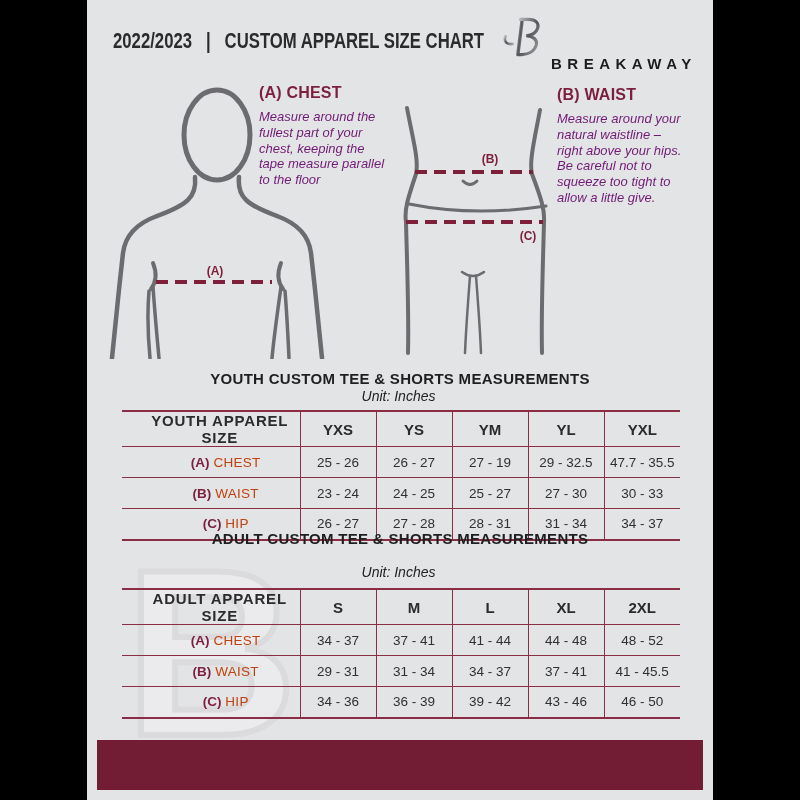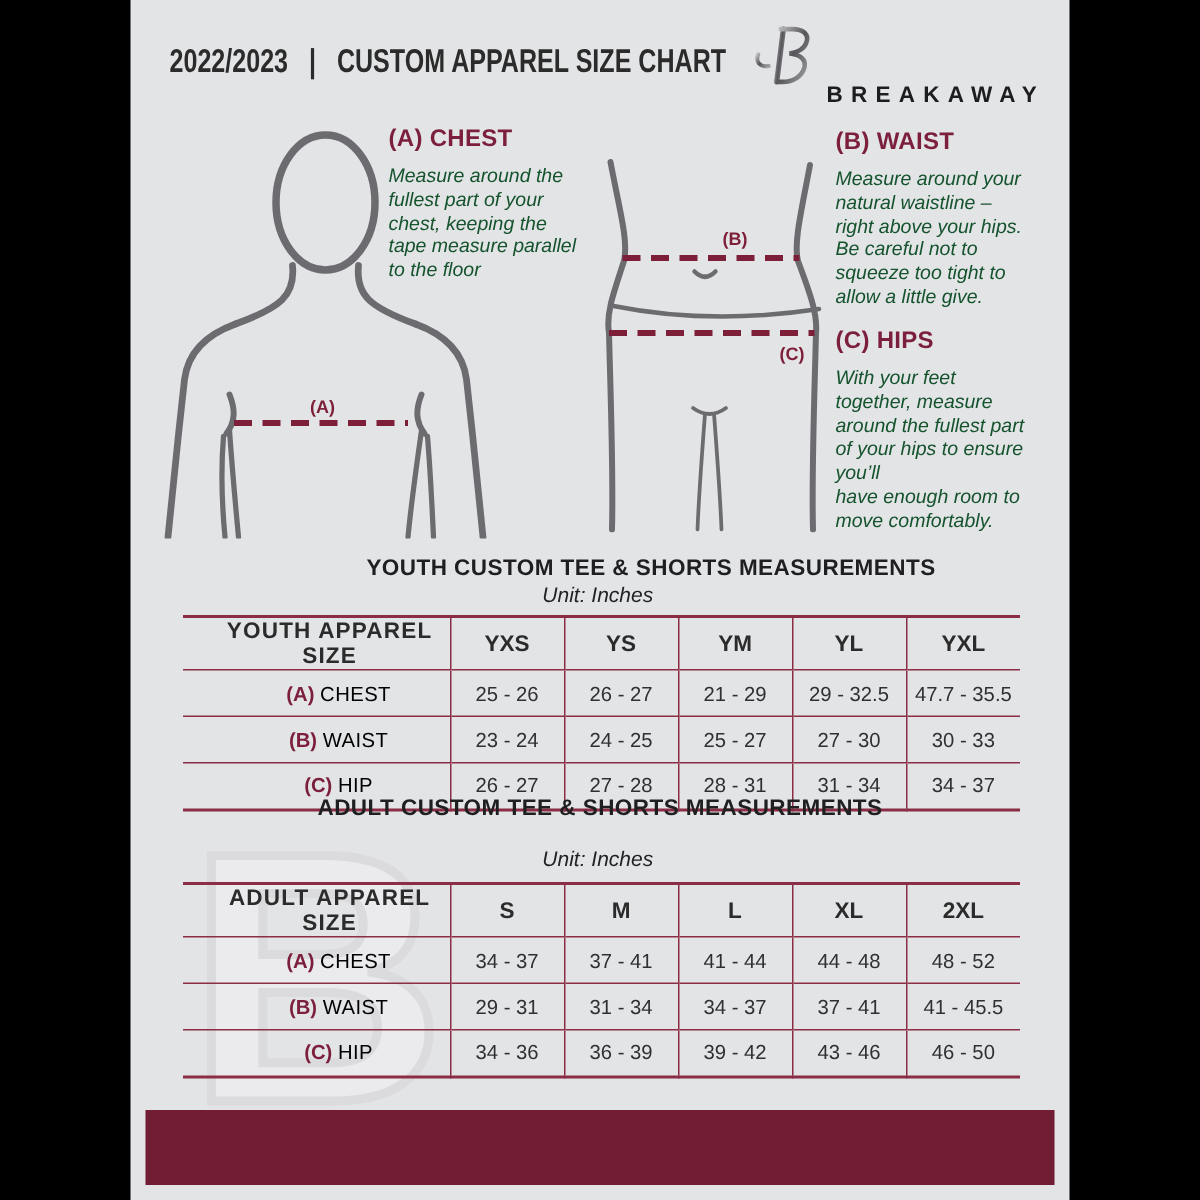--- a/index.html
+++ b/index.html
@@ -31,48 +31,48 @@
   .fig-upper { left:20px;  top:83px; width:220px; height:276px; }
   .fig-lower { left:313px; top:90px; width:148px; height:265px; }
 
   
   .instr { position:absolute; width:158px; }
   .instr-a { left:172px; top:84px; width:142px; }
   .instr-b { left:470px; top:86px; }
   .instr-c { left:470px; top:219px; }
   .instr h3 { font-size:16px; font-weight:700; color:#7b1f3d; letter-spacing:.2px; }
   .instr p  { margin-top:7px; font-size:13px; line-height:15.8px; font-style:italic;
-              color:#14532d; white-space:pre-line; }
+              color:#701a75; white-space:pre-line; }
 
   
   .sec-title { position:absolute; left:0; width:626px; text-align:center;
                font-size:15px; font-weight:700; letter-spacing:.3px; color:#1f1f21; }
   .sec-unit  { position:absolute; left:0; width:623px; text-align:center;
                font-size:14px; font-style:italic; font-weight:500; color:#222; }
-  .yt-title { top:370px;margin-left:34px; } .yt-unit { top:388px; }
+  .yt-title { top:370px; } .yt-unit { top:388px; }
   .ad-title { top:530px; } .ad-unit { top:564px; }
 
   
   table.size { position:absolute; left:35px; width:558px; border-collapse:collapse;
                table-layout:fixed; background:transparent; }
   .yt-table { top:410px; } .ad-table { top:588px; }
   table.size { border-top:2px solid #8a2d45; border-bottom:2px solid #8a2d45; }
   table.size tr { border-bottom:1.5px solid #8a2d45; }
   table.size td + td, table.size th + th { border-left:1.5px solid #8a2d45; }
   table.size col.c0 { width:178px; } table.size col.cs { width:76px; }
   table.size th, table.size td { vertical-align:middle; text-align:center;
                color:#303032; font-weight:400; }
   table.size th { height:34px; font-size:15px; font-weight:700; color:#2b2b2b; }
   table.size td { height:31px; font-size:13.5px; }
   .ad-table th { height:31px; } .ad-table td { height:30px; }
   th.rowhead { text-align:left; padding-left:18px; font-weight:400; font-size:14px;
                letter-spacing:.8px; color:#3b3b3d;margin-top:12px; }
   td.rowlabel { text-align:left; padding-left:30px; font-size:14.5px; }
   td.rowlabel .pfx { font-weight:700; color:#7b1f3d; }
-  td.rowlabel .lbl { color:#000000; letter-spacing:.3px;text-align:center; }
+  td.rowlabel .lbl { color:#c2410c; letter-spacing:.3px;text-align:center; }
 
   
   .footer-bar { position:absolute; left:10px; top:740px; width:606px; height:50px;
                 background:#731d35; }
 </style>
 </head>
 <body>
 
 <div class="stage">
   <div class="page">
@@ -142,30 +142,20 @@
     </div>
     <div class="instr instr-b z">
       <h3>(B) WAIST</h3>
       <p>Measure around your
 natural waistline –
 right above your hips.
 Be careful not to
 squeeze too tight to
 allow a little give.</p>
     </div>
-    <div class="instr instr-c z">
-      <h3>(C) HIPS</h3>
-      <p>With your feet
-together, measure
-around the fullest part
-of your hips to ensure
-you’ll
-have enough room to
-move comfortably.</p>
-    </div>
 
     <div class="sec-title yt-title z">YOUTH CUSTOM TEE &amp; SHORTS MEASUREMENTS</div>
     <div class="sec-unit yt-unit z">Unit: Inches</div>
 
     <table class="size yt-table z">
       <colgroup>
           <col class="c0">
           <col class="cs">
           <col class="cs">
           <col class="cs">
@@ -181,21 +171,21 @@
         <th>YL</th>
         <th>YXL</th>
       </tr>
       <tr>
         <td class="rowlabel">
           <span class="pfx">(A)</span>
           <span class="lbl">CHEST</span>
         </td>
         <td>25 - 26</td>
         <td>26 - 27</td>
-        <td>21 - 29</td>
+        <td>27 - 19</td>
         <td>29 - 32.5</td>
         <td>47.7 - 35.5</td>
       </tr>
       <tr>
         <td class="rowlabel">
           <span class="pfx">(B)</span>
           <span class="lbl">WAIST</span>
         </td>
         <td>23 - 24</td>
         <td>24 - 25</td>

